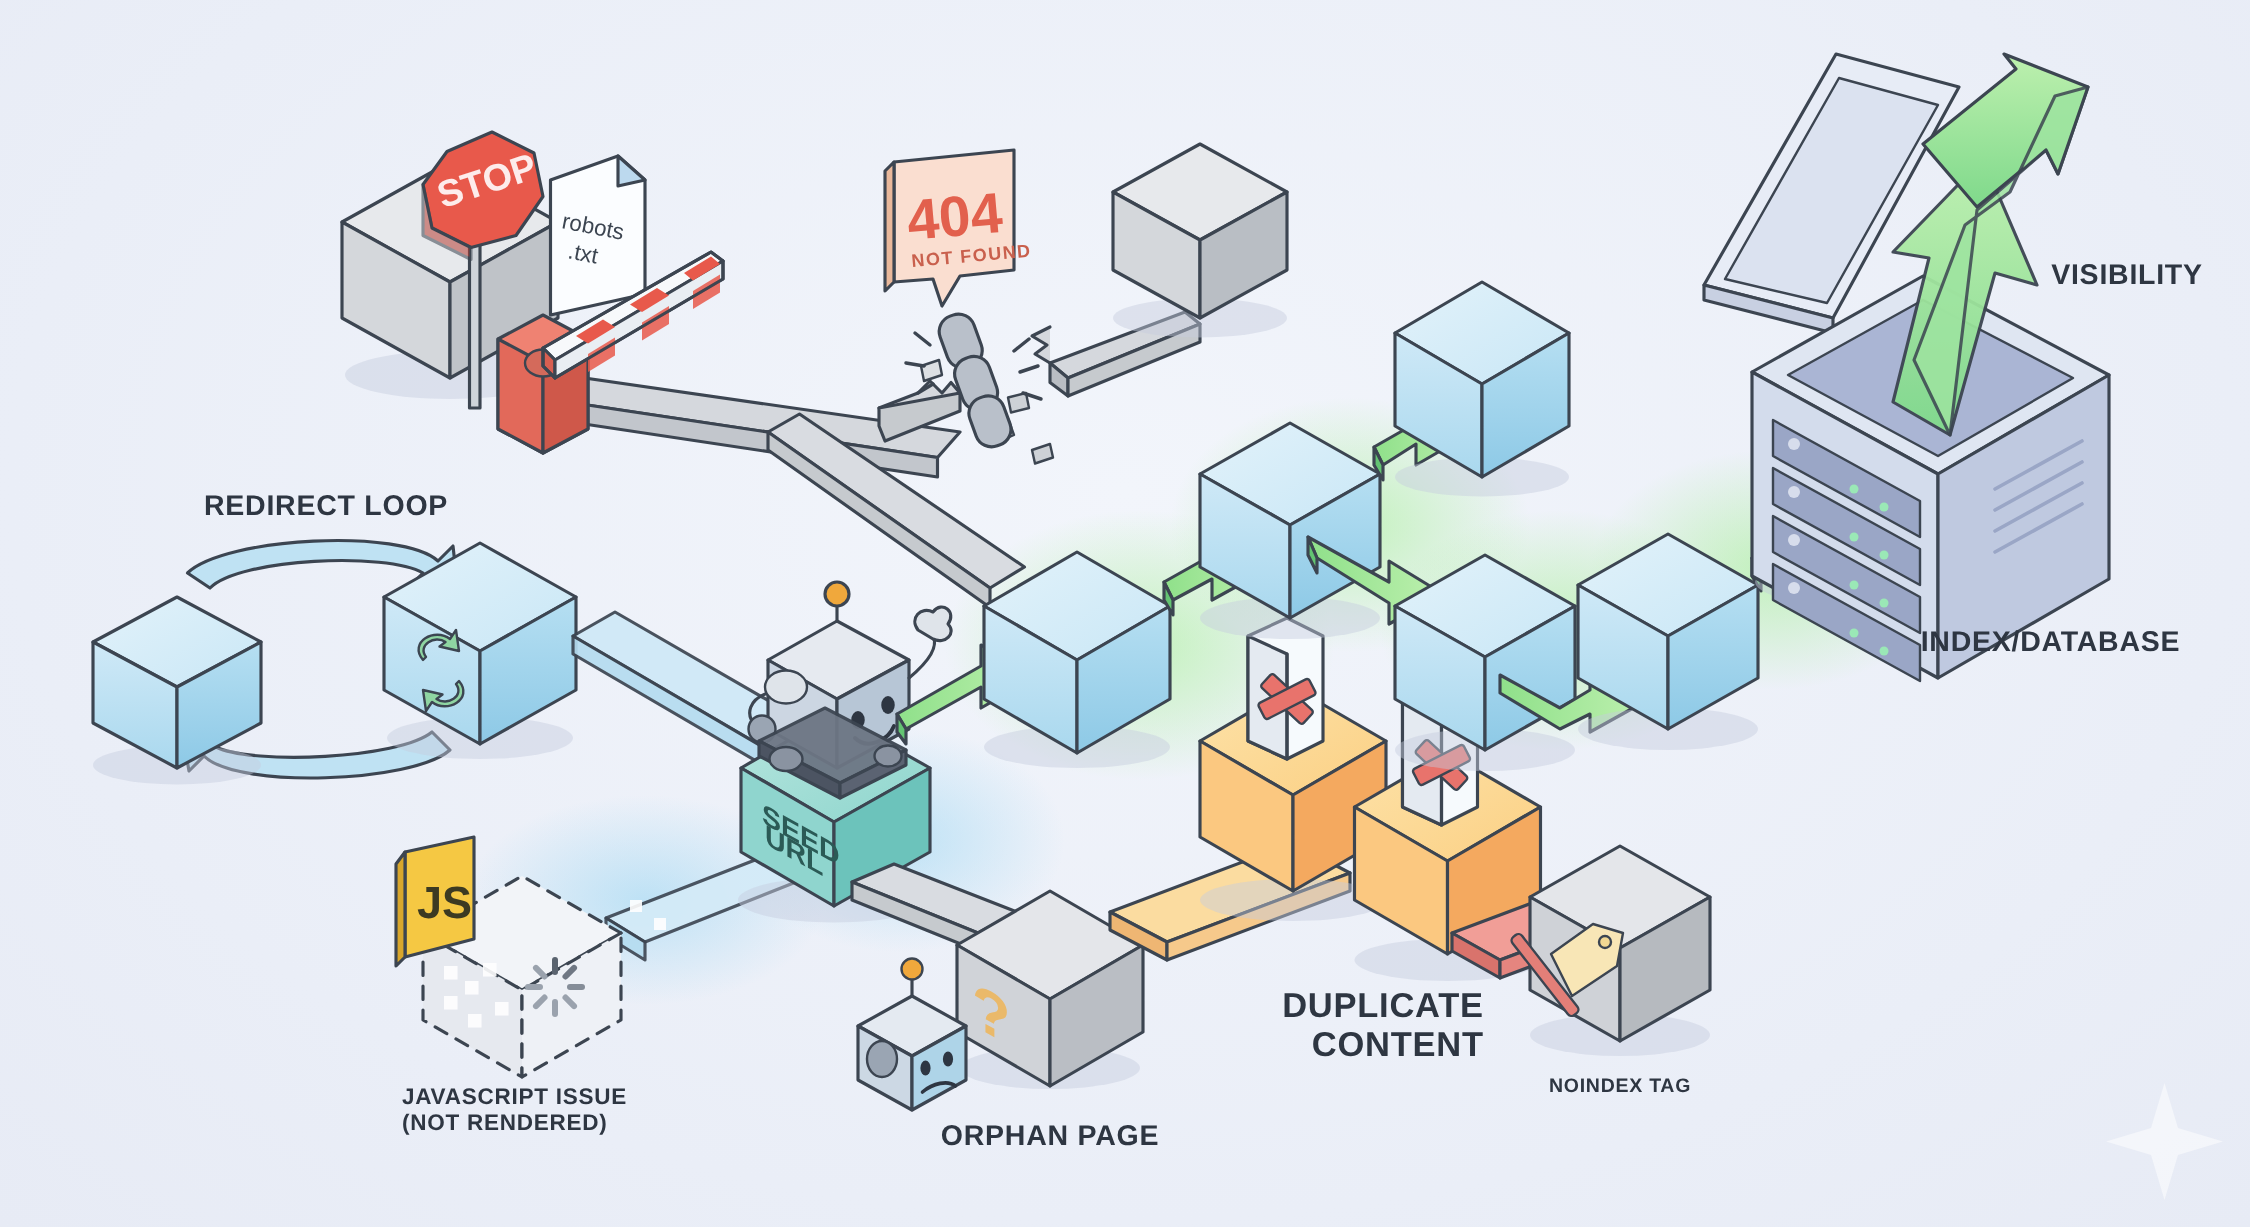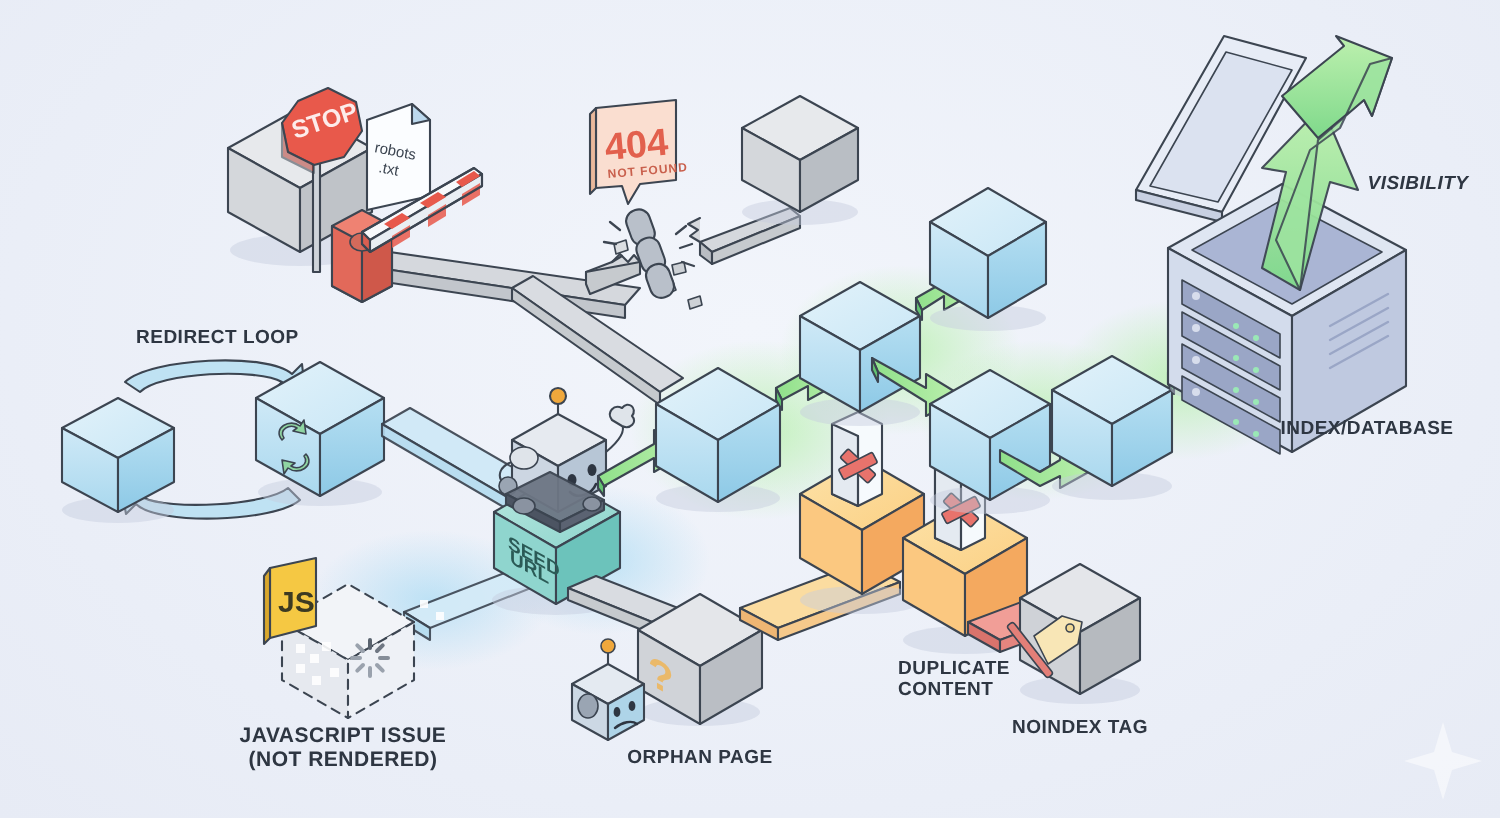--- a/index.html
+++ b/index.html
@@ -496,23 +496,23 @@
                         L1318 140 L1300 290 Z" fill="#9ee4a0" opacity=".85"></path>
   </g>
 
   <g opacity=".5">
     <path d="M1443 722 L1452 752 L1482 761 L1452 770 L1443 800 L1434 770 L1404 761 L1434 752 Z" fill="#ffffff"></path>
   </g>
 </svg>
 
 <div id="labels">
       <div class="lbl" style="font-size: 19px; color: rgb(46, 54, 66); top: 327px; left: 136px; text-align: center;">REDIRECT LOOP</div>
-      <div class="lbl" style="font-size: 21px; color: rgb(46, 54, 66); top: 724px; left: 343px; transform: translateX(-50%); text-align: center;">JAVASCRIPT ISSUE
+      <div class="lbl" style="font-size: 15px; color: rgb(46, 54, 66); top: 724px; left: 343px; transform: translateX(-50%); text-align: left;">JAVASCRIPT ISSUE
 (NOT RENDERED)</div>
       <div class="lbl" style="font-size: 19px; color: rgb(46, 54, 66); top: 747px; left: 700px; transform: translateX(-50%); text-align: right;">ORPHAN PAGE</div>
-      <div class="lbl" style="font-size: 19px; color: rgb(46, 54, 66); top: 658px; left: 954px; transform: translateX(-50%); text-align: left;">DUPLICATE
+      <div class="lbl" style="font-size: 23px; color: rgb(46, 54, 66); top: 658px; left: 922px; transform: translateX(-50%); text-align: right;">DUPLICATE
 CONTENT</div>
-      <div class="lbl" style="font-size: 19px; color: rgb(46, 54, 66); top: 717px; left: 1080px; transform: translateX(-50%); text-align: center;">NOINDEX TAG</div>
+      <div class="lbl" style="font-size: 13px; color: rgb(46, 54, 66); top: 717px; left: 1080px; transform: translateX(-50%); text-align: center;">NOINDEX TAG</div>
       <div class="lbl" style="font-size: 19px; color: rgb(46, 54, 66); top: 418px; left: 1367px; transform: translateX(-50%); text-align: right;">INDEX/DATABASE</div>
-      <div class="lbl" style="font-size: 19px; color: rgb(46, 54, 66); top: 173px; left: 1418px; transform: translateX(-50%); text-align: center; font-style: italic;">VISIBILITY</div>
+      <div class="lbl" style="font-size: 19px; color: rgb(46, 54, 66); top: 173px; left: 1418px; transform: translateX(-50%); text-align: center;">VISIBILITY</div>
     </div>
 
 </div>
 
 </body></html>

